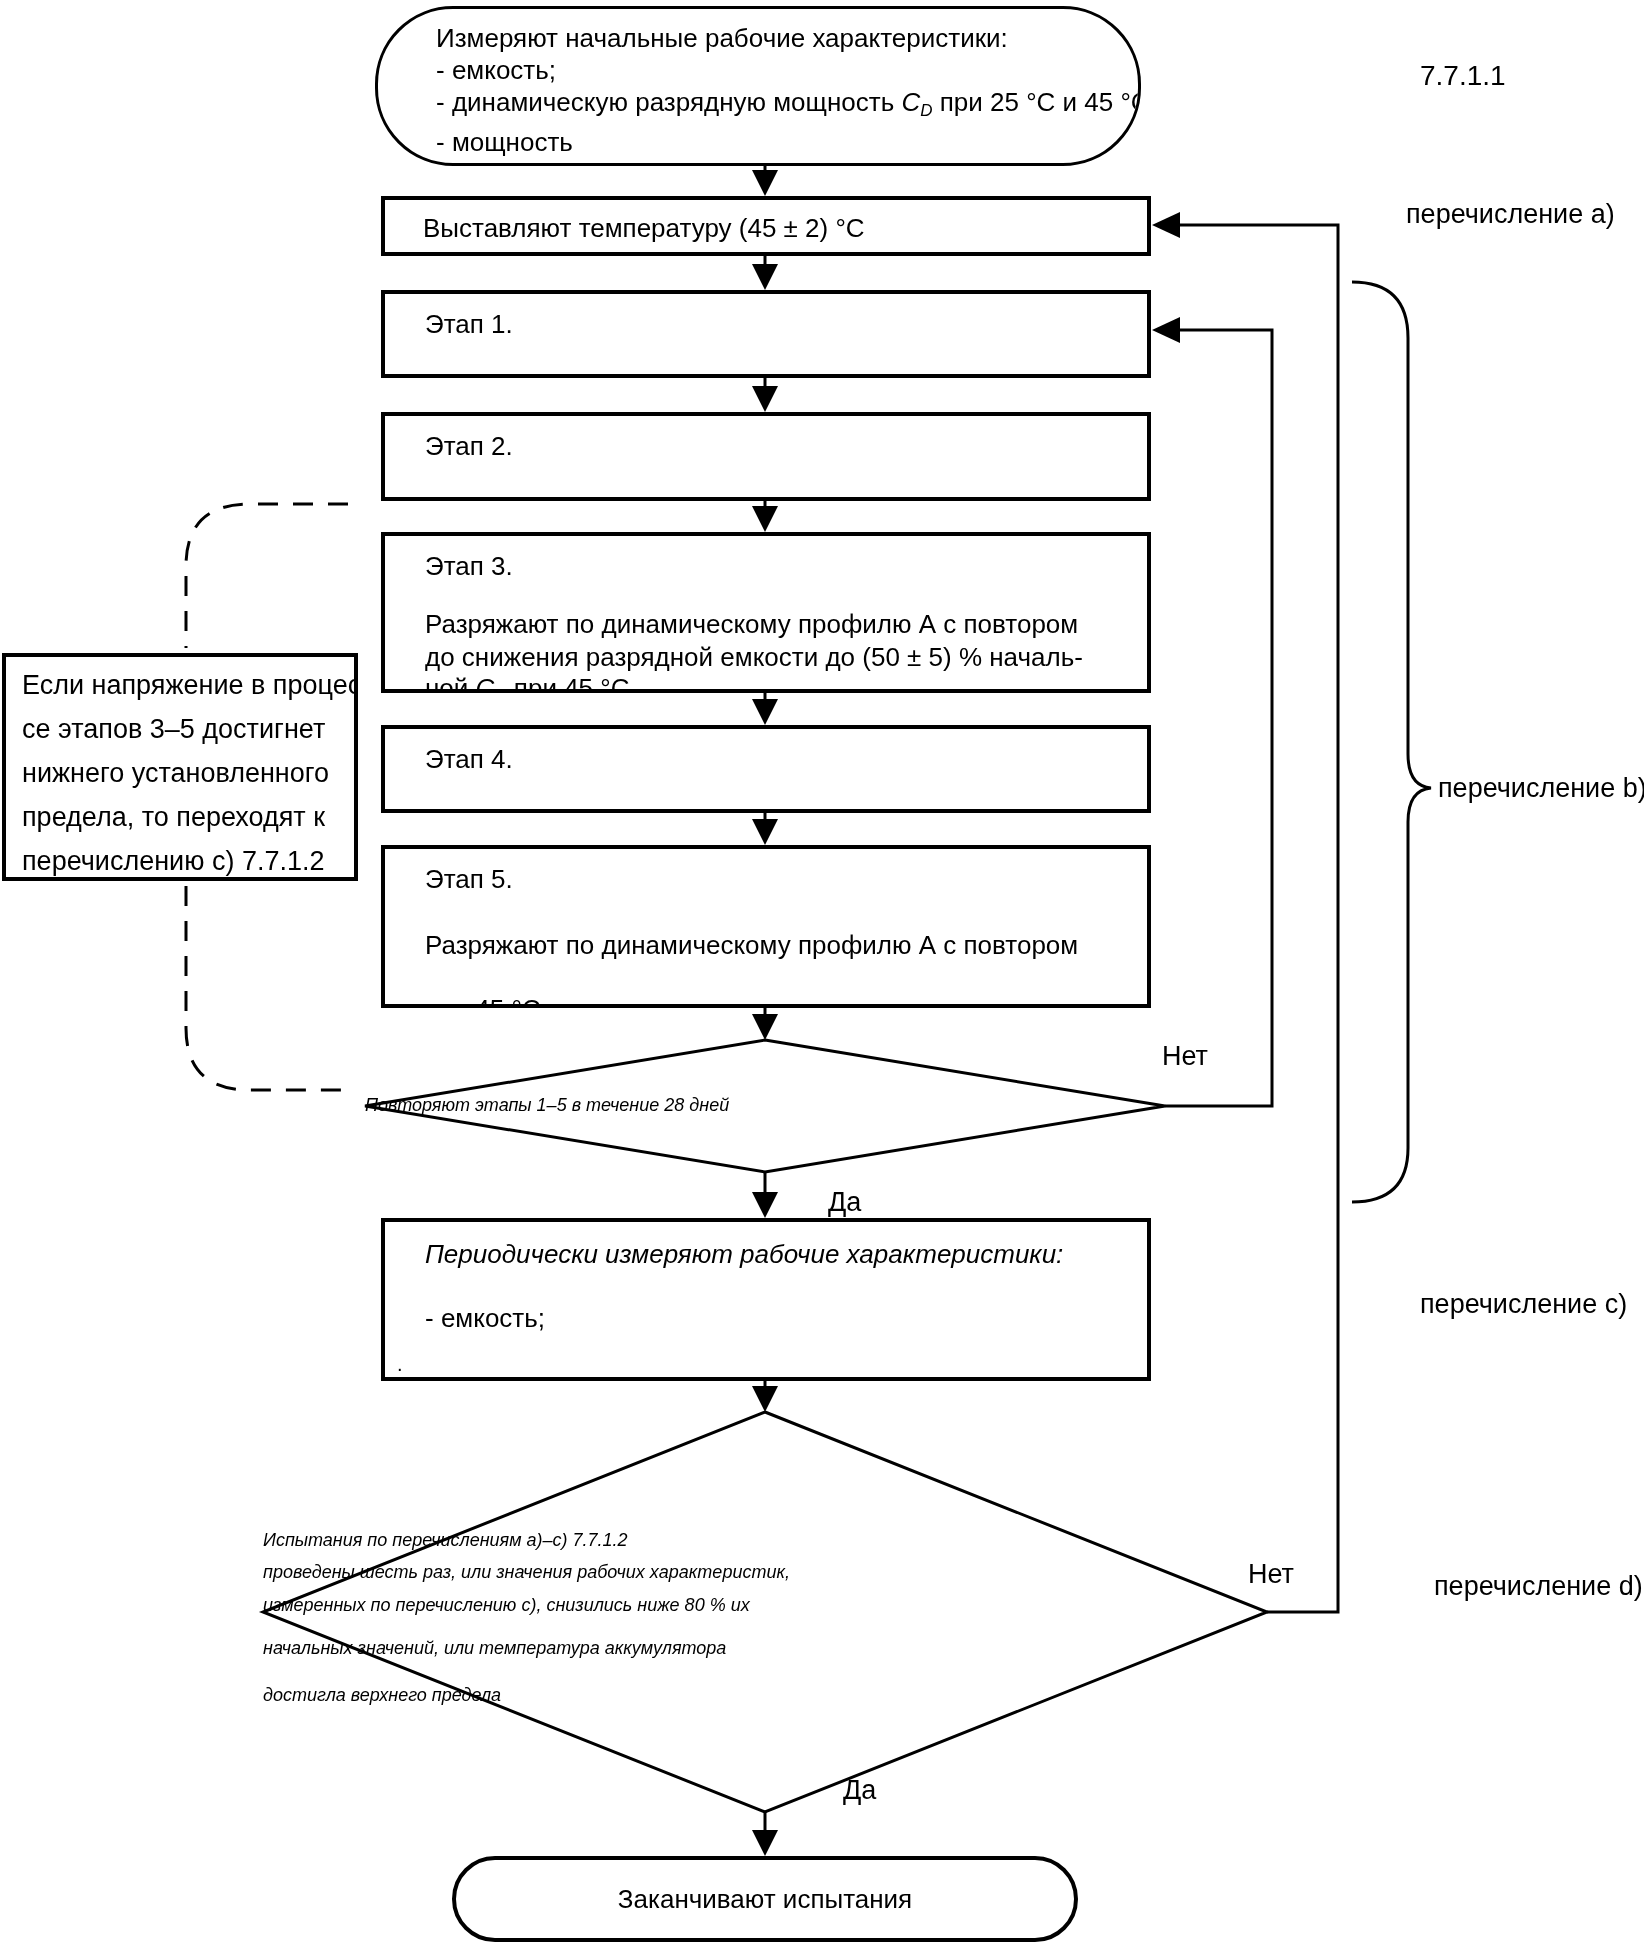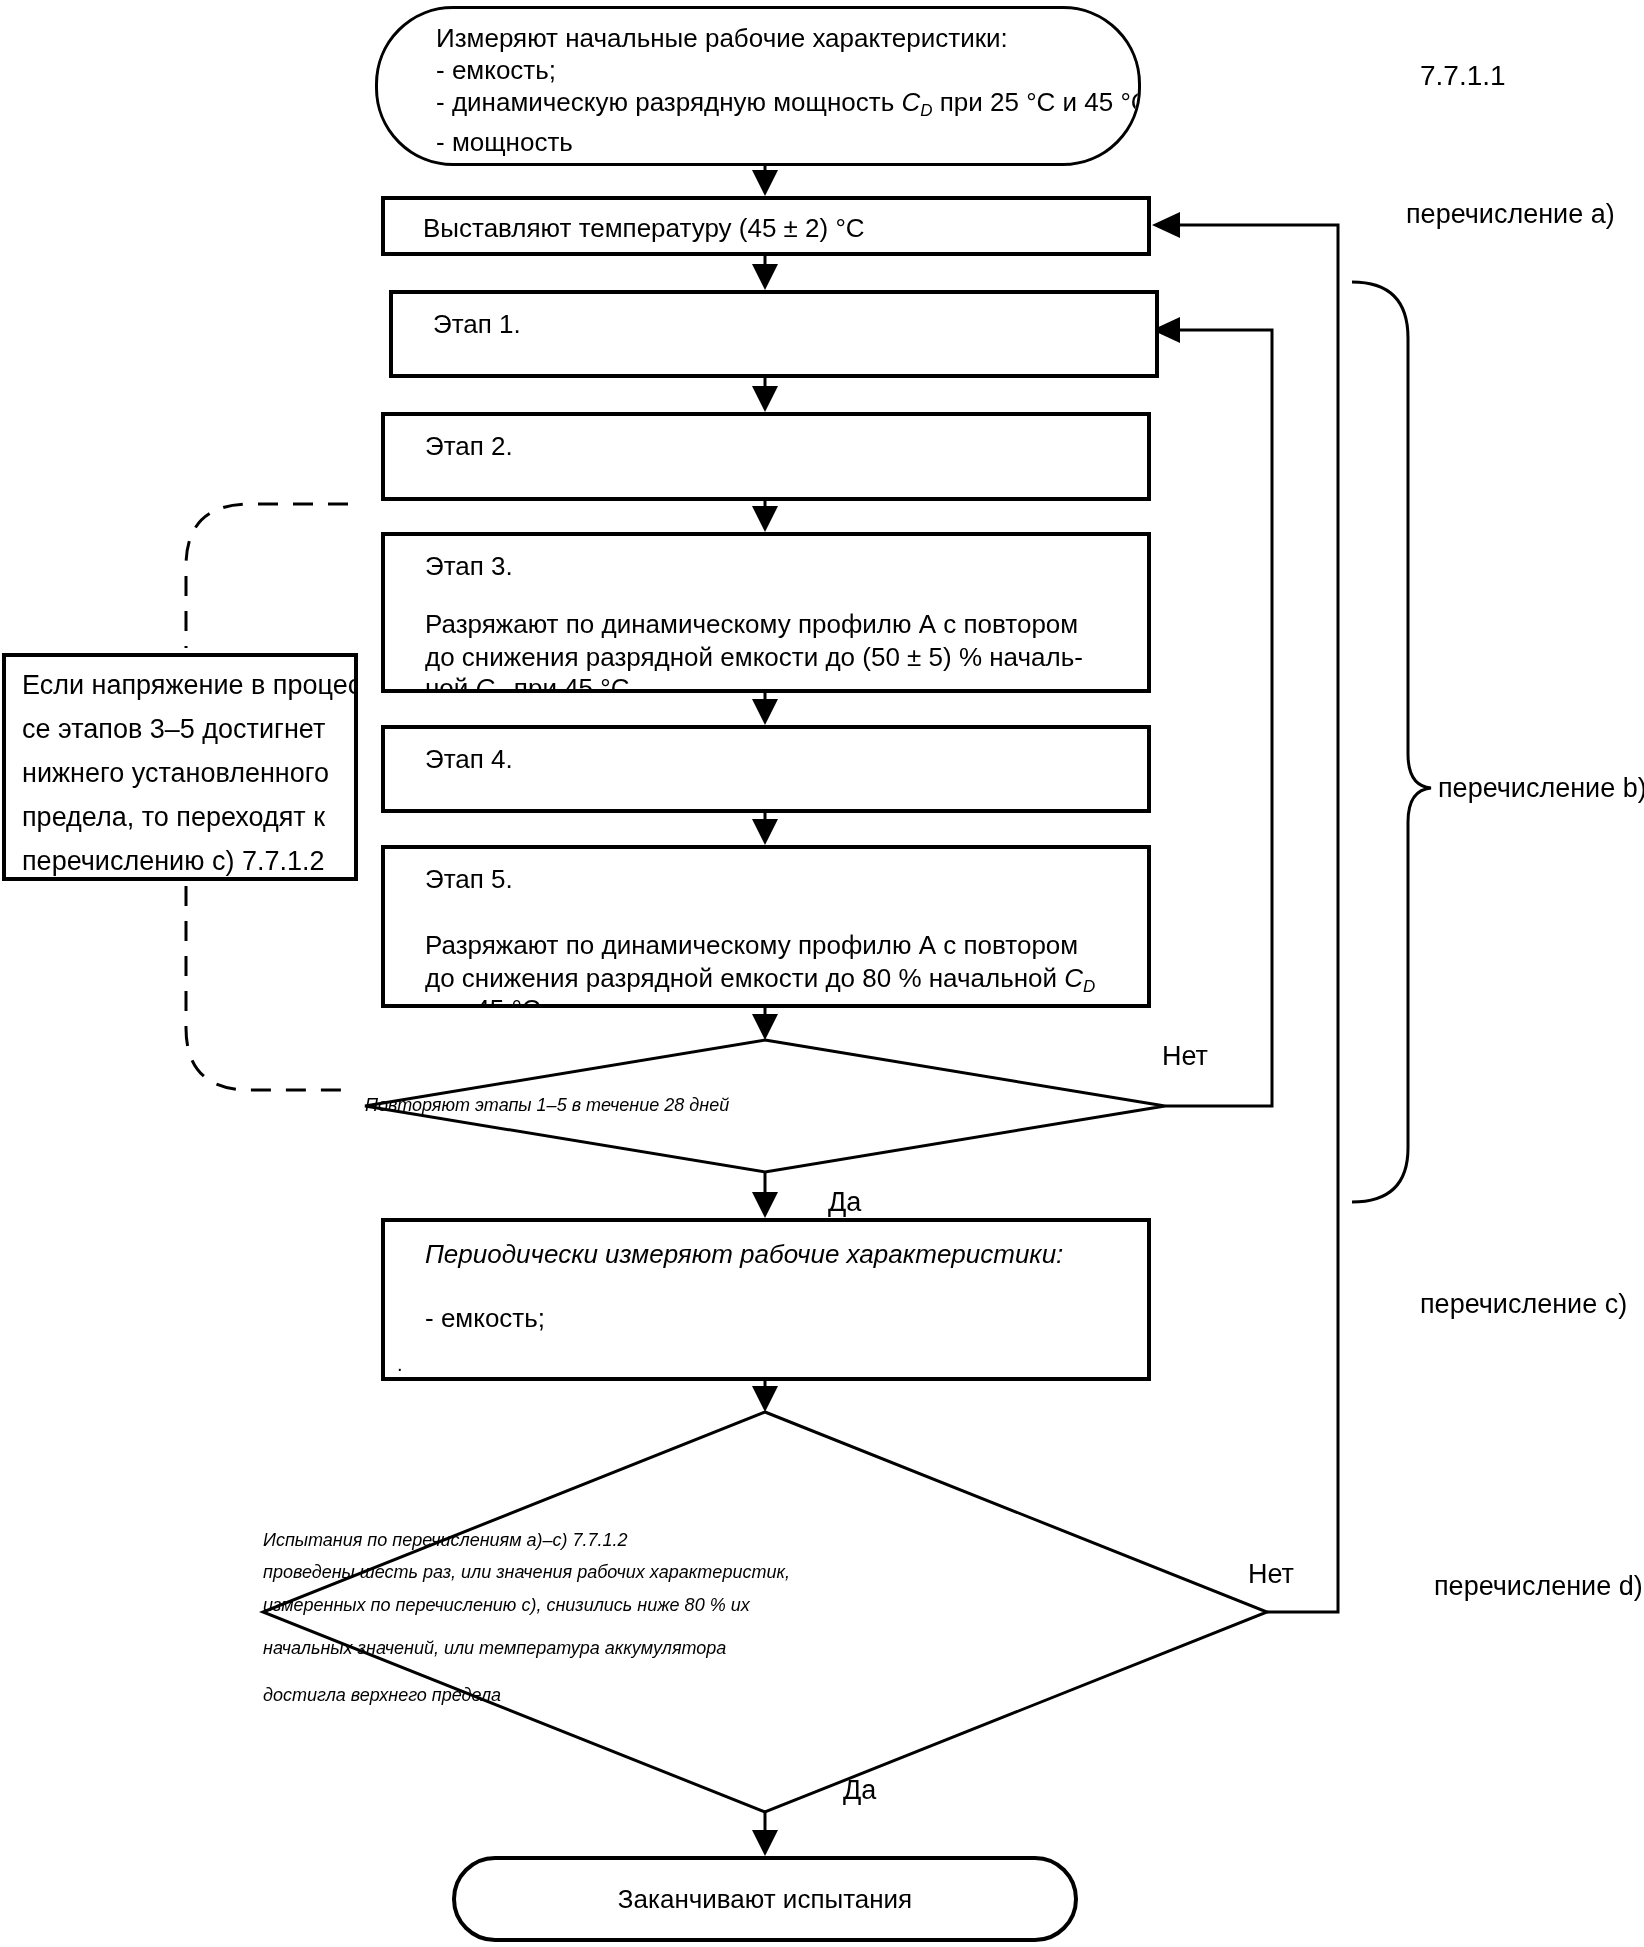--- a/index.html
+++ b/index.html
@@ -72,21 +72,21 @@
     <div class="line" style="left:58px;top:13px;">Измеряют начальные рабочие характеристики:</div>
     <div class="line" style="left:58px;top:45px;">- емкость;</div>
     <div class="line" style="left:58px;top:77px;"><span>- динамическую разрядную мощность </span><span class="varit">C</span><span class="subit">D</span><span> при 25 °С и 45 °С; )</span></div>
     <div class="line" style="left:58px;top:117px;">- мощность</div>
   </div>
 
   <div class="box" style="left:381px;top:196px;width:770px;height:60px;">
     <div class="line" style="left:38px;top:12px;">Выставляют температуру (45 ± 2) °С</div>
   </div>
 
-  <div class="box" style="left:381px;top:290px;width:770px;height:88px;margin-left:8px;">
+  <div class="box" style="left:381px;top:290px;width:770px;height:88px;">
     <div class="line" style="left:40px;top:14px;">Этап 1.</div>
   </div>
 
   <div class="box" style="left:381px;top:412px;width:770px;height:89px;">
     <div class="line" style="left:40px;top:14px;">Этап 2.</div>
   </div>
 
   <div class="box" style="left:381px;top:532px;width:770px;height:161px;padding-left:20px;">
     <div class="line" style="left:40px;top:14px;">Этап 3.</div>
     <div class="line" style="left:40px;top:72px;">Разряжают по динамическому профилю А с повтором</div>
@@ -94,21 +94,20 @@
     <div class="line" style="left:40px;top:136px;"><span>ной </span><span class="varit">C</span><span class="subit">D</span><span> при 45 °С</span></div>
   </div>
 
   <div class="box" style="left:381px;top:725px;width:770px;height:88px;">
     <div class="line" style="left:40px;top:14px;">Этап 4.</div>
   </div>
 
   <div class="box" style="left:381px;top:845px;width:770px;height:163px;">
     <div class="line" style="left:40px;top:14px;">Этап 5.</div>
     <div class="line" style="left:40px;top:80px;">Разряжают по динамическому профилю А с повтором</div>
-    <div class="line" style="left:40px;top:113px;"><span>до снижения разрядной емкости до 80 % начальной </span><span class="varit">C</span><span class="subit">D</span></div>
     <div class="line" style="left:40px;top:144px;">при 45 °С</div>
   </div>
 
   <div class="dtext" style="left:365px;top:1089px;width:800px;">Повторяют этапы 1–5 в течение 28 дней</div>
 
   <div class="box" style="left:381px;top:1218px;width:770px;height:163px;">
     <div class="line" style="left:40px;top:16px;font-style:italic;">Периодически измеряют рабочие характеристики:</div>
     <div class="line" style="left:40px;top:80px;">- емкость;</div>
     <div class="line" style="left:12px;top:126px;font-size:20px;">.</div>
   </div>

